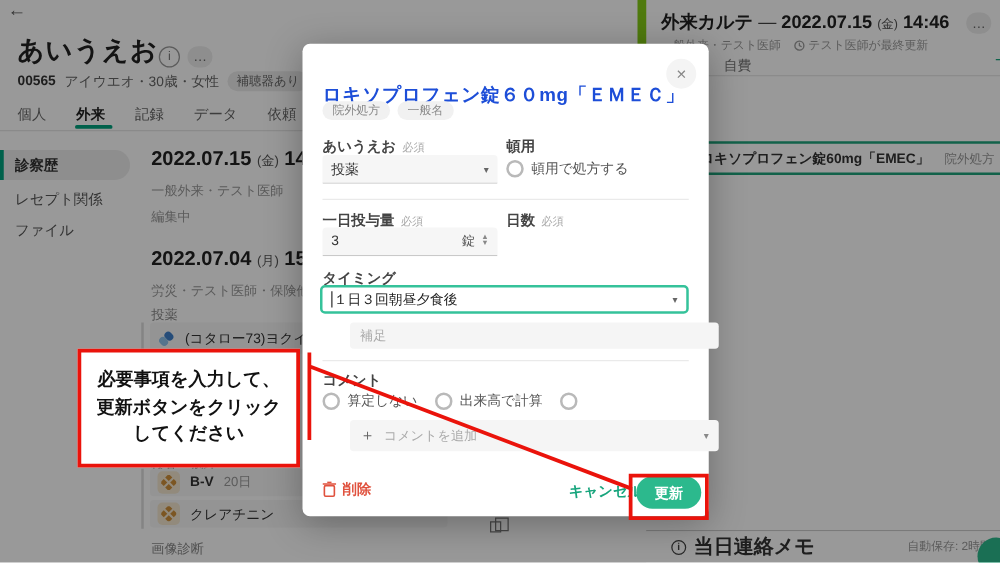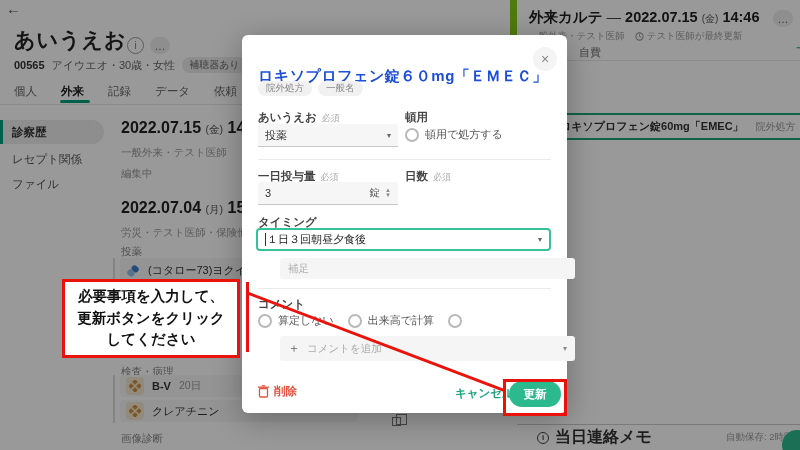--- a/index.html
+++ b/index.html
@@ -84,21 +84,21 @@
   .m-div { left:16px; width:293px; height:1px; background:#eaeaea; }
   .timing-box { left:14px; width:295px; height:23px; border:2px solid #35c29a; border-radius:4px; background:#fff;
     display:flex; align-items:center; font-size:11px; color:#222; padding:0 7px; }
   .cursor { display:inline-block; width:1px; height:13px; background:#333; margin-right:1px; }
   .gray-input { left:14px; width:295px; background:#f5f5f5; border-radius:3px; display:flex; align-items:center;
     font-size:10.5px; color:#aaa; padding:0 8px;margin-left:24px; }
   .m-footer-del { left:16px; top:349px; display:flex; align-items:center; gap:5px; font-size:11.5px; color:#e0523e; font-weight:bold; }
   .m-cancel { left:213px; top:351px; font-size:11.5px; font-weight:bold; }
   .m-submit { left:267px; top:346px; width:52px; height:26px; border-radius:13px; color:#fff;
     font-size:11.5px; font-weight:bold; display:flex; align-items:center; justify-content:center; border:none; }
-  #ann-box { left:62px; top:279px; width:178px; height:79px; background:#fff; border:3px solid #ea130b;
+  #ann-box { left:62px; top:279px; width:178px; height:95px; background:#fff; border:3px solid #ea130b;
     display:flex; flex-direction:column; align-items:center; justify-content:center; z-index:30; }
   #ann-box div { font-size:14.5px; font-weight:bold; color:#111; line-height:1.5; }
   #ann-vline { left:246px; top:282px; width:3px; height:70px; background:#ea130b; z-index:30; }
   #ann-diag { left:249px; top:292px; width:274px; height:3px; background:#ea130b;
     transform:rotate(20.8deg); transform-origin:0 0; z-index:30; }
   #ann-rect { left:503px; top:379px; width:64px; height:37px; border:3px solid #ea130b; z-index:40; }
 </style>
 </head>
 <body>
 

